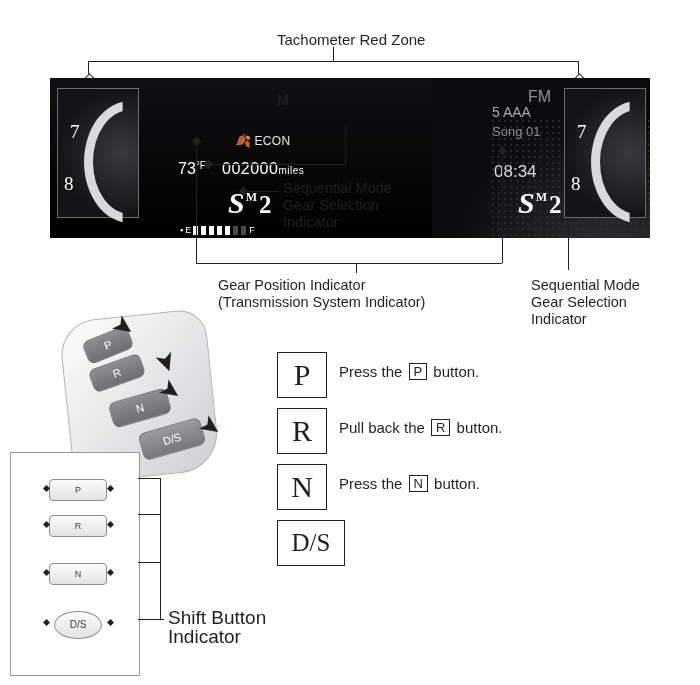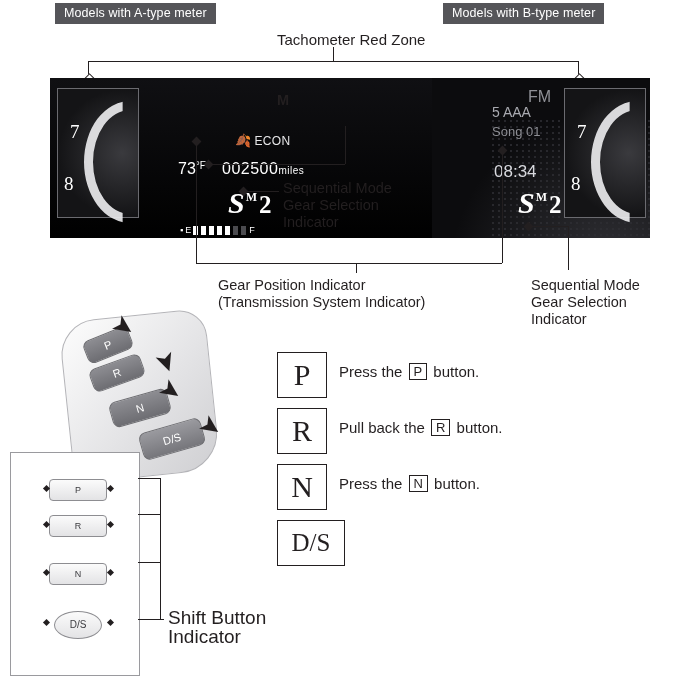--- a/index.html
+++ b/index.html
@@ -197,22 +197,20 @@
   .inline-key{
     display:inline-block;border:1px solid #231f20;padding:0 4px;margin:0 2px;
     font-size:13px;line-height:15px;position:relative;top:-1px;
   }
 </style>
 </head>
 <body>
 
 <div class="root">
 
-  <div class="hdr-label" id="hdr-a">Models with A-type meter</div>
-  <div class="hdr-label" id="hdr-b">Models with B-type meter</div>
 
   <div id="tach-caption">Tachometer Red Zone</div>
   <div class="ln h" style="left:88px;top:61px;width:490px;"></div>
   <div class="ln v" style="left:88px;top:61px;height:17px;"></div>
   <div class="ln v" style="left:578px;top:61px;height:17px;"></div>
   <div class="ln v" style="left:333px;top:47px;height:14px;"></div>
   <div class="diamond hollow" style="left:85px;top:75px;"></div>
   <div class="diamond hollow" style="left:575px;top:75px;"></div>
 
   <div id="meter">
@@ -243,21 +241,21 @@
 
     <div id="econ">
       <span class="leaf">🍂</span><span>ECON</span>
     </div>
 
     <div id="temp">
       <span>73</span><span class="deg">°F</span>
     </div>
 
     <div id="odo">
-      <span>002500</span><span class="mi">miles</span>
+      <span>002000</span><span class="mi">miles</span>
     </div>
 
     <div id="gearsel">
       <span class="s">S</span><span class="m">M</span><span class="two">2</span>
     </div>
 
     <div id="fuel">
       <span>▪</span>
       <span>E</span>
       <span class="seg"></span>

